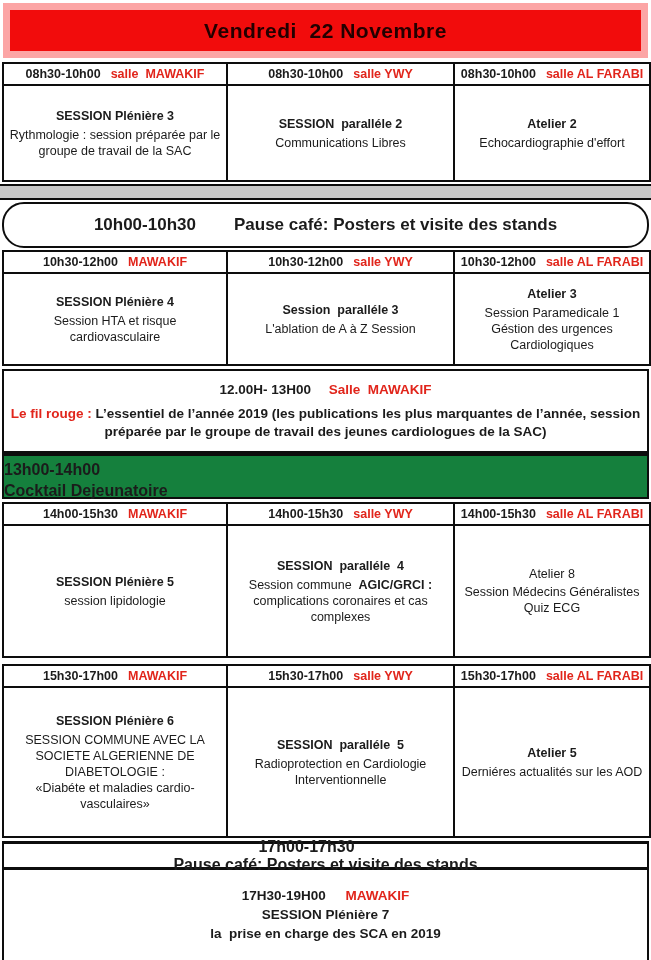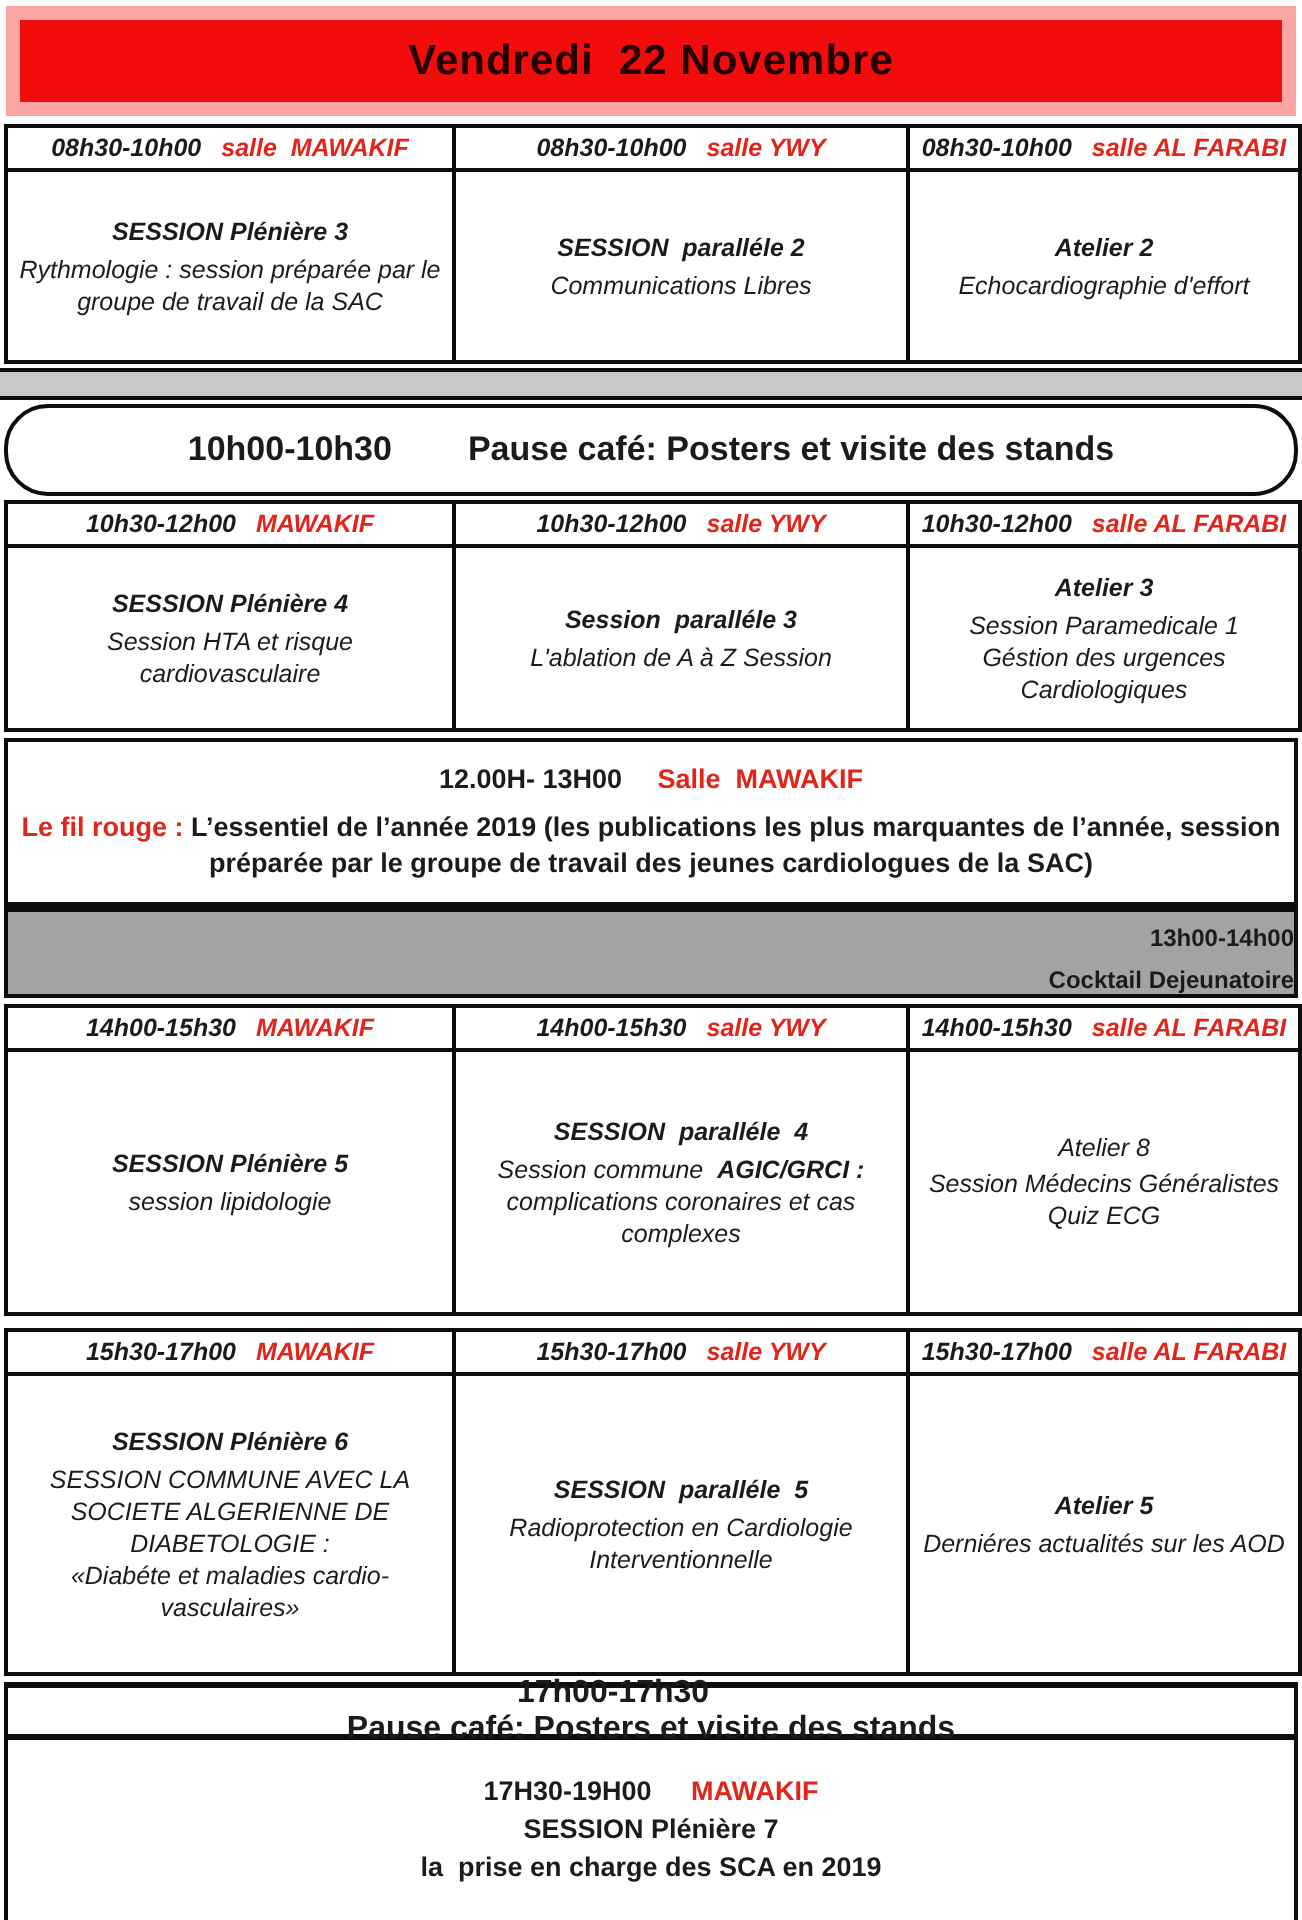--- a/index.html
+++ b/index.html
@@ -8,21 +8,21 @@
   .t{white-space:pre-wrap;}
   .b{font-weight:bold;margin-top:12px;}
   .red{color:#e1251b;}
 
   
   .banner{margin:3px 3px 0 3px;height:41px;background:#f20c0c;border:7px solid #fca5a5;
           display:flex;align-items:center;justify-content:center;}
   .banner .t{font-size:21px;font-weight:bold;color:#230000;letter-spacing:.5px;}
 
   
-  table.slot{border-collapse:collapse;table-layout:fixed;width:647px;margin-left:2px;font-style:italic;}
+  table.slot{border-collapse:collapse;table-layout:fixed;width:647px;margin-left:2px;}
   table.slot td{border:2px solid #0d0d0d;text-align:center;vertical-align:middle;padding:2px 3px;}
   td.hd{height:16px;font-size:12.5px;font-weight:bold;background:#fff;}
   td.hd .room{margin-left:10px;}
   td.cell{font-size:12.5px;line-height:16px;background:#fff;}
   .cell .title{font-weight:bold;margin-bottom:3px;}
   .cell .title.plain{font-weight:normal;margin-bottom:2px;}
   .gap2{height:2px;} .gap3{height:3px;} .gap4{height:4px;} .gap6{height:6px;}
 
   
   .graybar{height:12px;background:#c8c8c8;border-top:2px solid #0d0d0d;border-bottom:2px solid #0d0d0d;margin-top:2px;}
@@ -35,22 +35,22 @@
   .pause .time{margin-right:38px;}
 
   
   .filrouge{margin-left:2px;width:643px;border:2px solid #0d0d0d;background:#fff;
             text-align:center;font-weight:bold;font-size:13.5px;padding-top:11px;height:69px;box-sizing:content-box;}
   .filrouge .timeline{margin-bottom:8px;}
   .filrouge .timeline .room{margin-left:14px;}
   .filrouge p{margin:0 4px;line-height:18px;}
 
   
-  .lunch{margin-left:2px;width:643px;border:2px solid #0d0d0d;border-top-width:3px;background:#a3a3a3;
-         text-align:right;font-weight:bold;font-size:12px;line-height:21px;padding-top:3px;height:38px;box-sizing:content-box;}
+  .lunch{margin-left:2px;width:643px;border:2px solid #0d0d0d;border-top-width:3px;background:#15803d;
+         text-align:left;font-weight:bold;font-size:16px;line-height:21px;padding-top:3px;height:38px;box-sizing:content-box;}
 
   
   .closing{margin-left:2px;width:643px;border-left:2px solid #0d0d0d;border-right:2px solid #0d0d0d;
            background:#fff;text-align:center;font-weight:bold;font-size:13.5px;height:126px;padding-top:16px;box-sizing:content-box;}
   .closing div{line-height:19px;}
   .closing .room{margin-left:16px;}
 </style>
 </head>
 <body>
 

